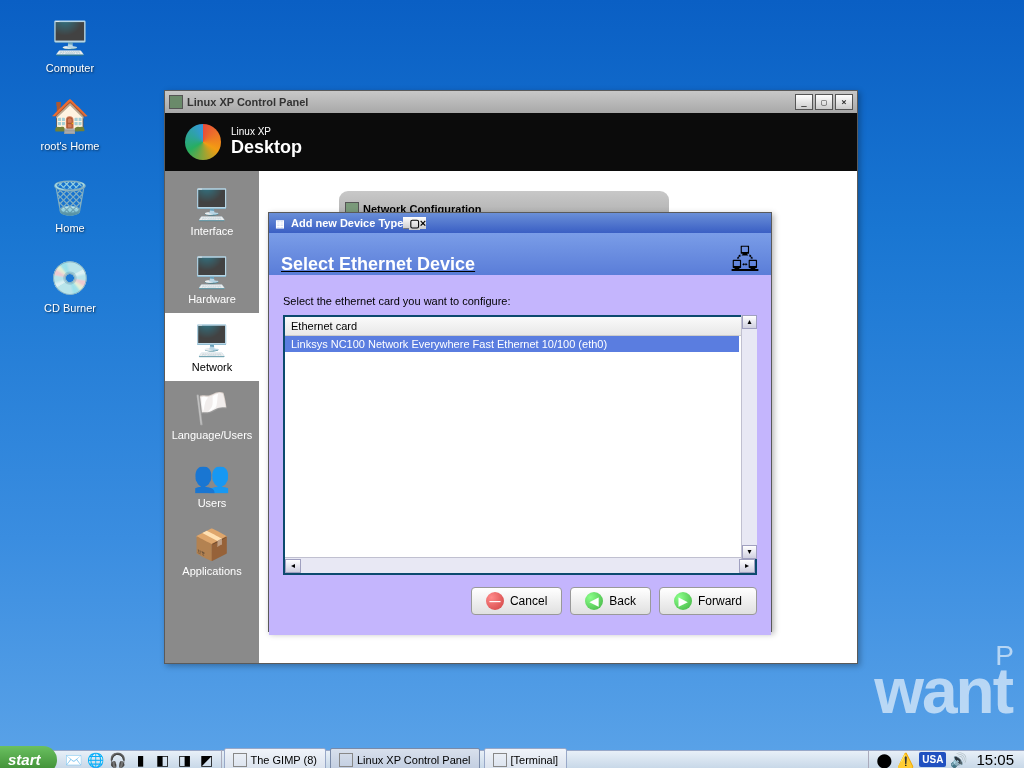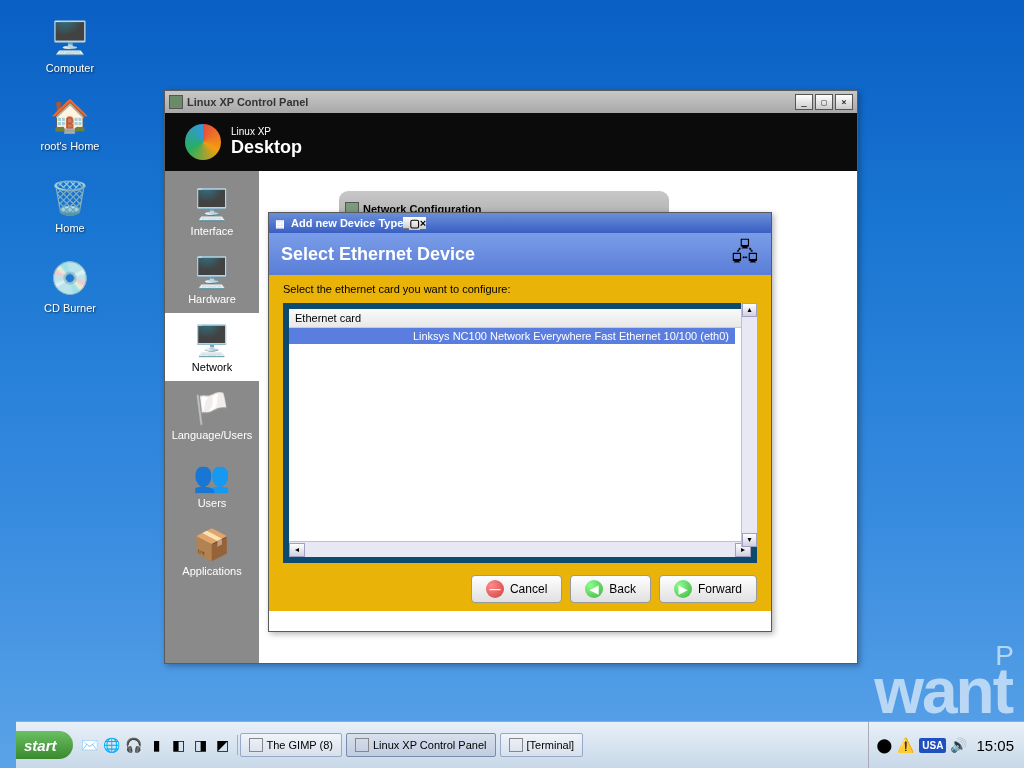--- a/index.html
+++ b/index.html
@@ -35,44 +35,44 @@
 .cp-content { flex: 1; background: #fff; }
 
 
 .netcfg-title { height: 36px; background: linear-gradient(#c8c8c8,#a8a8a8); font-size:11px; font-weight:bold; padding:3px 6px; display:flex; align-items:center;border-radius:9px;}
 .netcfg-title .nci{width:14px;height:14px;margin-right:4px;background:#7a9a7a;border:1px solid #555;}
 
 
 .dialog-tb { height: 20px; background: linear-gradient(180deg, #6a8fd8 0%, #3a5fc4 100%); display: flex; align-items: center; padding: 0 4px; font-size: 11px; font-weight: bold; color: #fff; }
 .dialog-tb .tb-btn { background: linear-gradient(#fff,#ccc); color:#000;}
 .dialog-tb .dt-icon{width:14px;height:14px;margin-right:4px;display:flex;align-items:center;justify-content:center;font-size:10px;}
-.dialog-banner { height: 42px; background: linear-gradient(180deg, #7a9de8 0%, #5a7dd8 100%); display: flex; align-items: center; justify-content: space-between; padding: 0 12px; }
+.dialog-banner { height: 42px; background: linear-gradient(180deg, #7a9de8 0%, #5a7dd8 100%); display: flex; align-items: flex-end; justify-content: space-between; padding: 0 12px; text-decoration: underline; }
 .dialog-banner .db-title { color: #fff; font-size: 18px; font-weight: bold; }
 .dialog-banner .db-icon { width: 28px; height: 28px; display:flex;align-items:center;justify-content:center; font-size:24px;}
-.dialog-body { padding: 8px 14px; background: #eab308; }
+.dialog-body { padding: 20px 14px; background: #c4b5fd; }
 .dialog-instr { font-size: 11px; margin-bottom: 8px; }
-.list-frame { border: 6px solid #0c4a6e; background: #fff; height: 260px; display: flex; flex-direction: column; }
+.list-frame { border: 2px solid #0c4a6e; background: #fff; height: 260px; display: flex; flex-direction: column; }
 .list-header { background: linear-gradient(#fafafa,#e8e8e8); border-bottom: 1px solid #ccc; font-size: 11px; padding: 3px 6px; }
-.list-body { flex: 1; overflow: auto; text-align: right; }
+.list-body { flex: 1; overflow: auto; }
 .list-row { font-size: 11px; padding: 2px 6px; cursor: pointer; white-space:nowrap;}
 .list-row.selected { background: #5a7de0; color: #fff; }
 .list-scroll-h { height: 16px; background: #e8e8f4; border-top: 1px solid #c0c0d0; display:flex; align-items:center;}
 .list-scroll-h .sbtn{width:16px;height:14px;background:linear-gradient(#fff,#d0d0e0);border:1px solid #a0a0c0;font-size:8px;text-align:center;line-height:12px;}
 .list-scroll-h .strack{flex:1;}
 .list-scroll-v { position:absolute; right:0; top:0; bottom:16px; width:16px; background:#e8e8f4; border-left:1px solid #c0c0d0;}
 .list-scroll-v .sbtn{height:14px;background:linear-gradient(#fff,#d0d0e0);border:1px solid #a0a0c0;font-size:8px;text-align:center;line-height:12px;}
 .list-wrap{position:relative;}
 .dialog-buttons { display: flex; justify-content: flex-end; gap: 8px; margin-top: 12px; }
 .dbtn { display: flex; align-items: center; gap: 6px; border: 1px solid #999; border-radius: 4px; background: linear-gradient(#fff,#e0e0e0); padding: 4px 14px; font-size: 12px; cursor: pointer; }
 .dbtn .dbi { width: 18px; height: 18px; border-radius: 50%; display:flex;align-items:center;justify-content:center; color:#fff; font-size:11px; font-weight:bold;}
 .dbi.red{background:radial-gradient(circle at 30% 30%, #ff8a8a, #d04040);}
 .dbi.green{background:radial-gradient(circle at 30% 30%, #8aff8a, #40b040);}
 
 
-.taskbar { position: absolute; bottom: 0; left: 16px; right: 0; height: 47px; background: linear-gradient(180deg, #e8f0f8 0%, #c8d8e8 100%); border-top: 1px solid #98a8c8; display: flex; align-items: center; }
+.taskbar { position: absolute; bottom: 0; left: 0; right: 0; height: 18px; background: linear-gradient(180deg, #e8f0f8 0%, #c8d8e8 100%); border-top: 1px solid #98a8c8; display: flex; align-items: center; }
 .start-btn { height: 28px; padding: 0 16px 0 8px; background: linear-gradient(180deg, #6ac060 0%, #3a8830 100%); border-radius: 0 14px 14px 0; color: #fff; font-weight: bold; font-style: italic; font-size: 15px; display: flex; align-items:center; cursor: pointer; margin-right:4px;}
 .ql { display:flex; gap:2px; padding:0 4px; border-right:1px solid #aab;}
 .ql-icon { width: 20px; height: 20px; cursor: pointer; display:flex;align-items:center;justify-content:center;font-size:14px;}
 .task-btn { display: flex; align-items: center; gap: 4px; height: 24px; padding: 0 8px; margin: 0 2px; border: 1px solid #98a8c8; background: linear-gradient(#f0f4fa,#d8e0ec); font-size: 11px; cursor: pointer; border-radius:2px; max-width:160px; overflow:hidden; white-space:nowrap;}
 .task-btn.active { background: linear-gradient(#d8e0ec,#c0cce0); border-color:#7a8aa8;}
 .task-btn .tbi{width:14px;height:14px;border:1px solid #888;}
 .tray { margin-left: auto; display: flex; align-items: center; gap: 4px; padding: 0 6px; border-left:1px solid #aab; height:100%;}
 .tray-icon { width: 18px; height: 18px; display:flex;align-items:center;justify-content:center;font-size:14px;}
 .lang-ind{background:#2050c0;color:#fff;font-size:10px;font-weight:bold;padding:2px 3px;border-radius:2px;}
 .clock { font-size: 15px; padding: 0 4px; }

